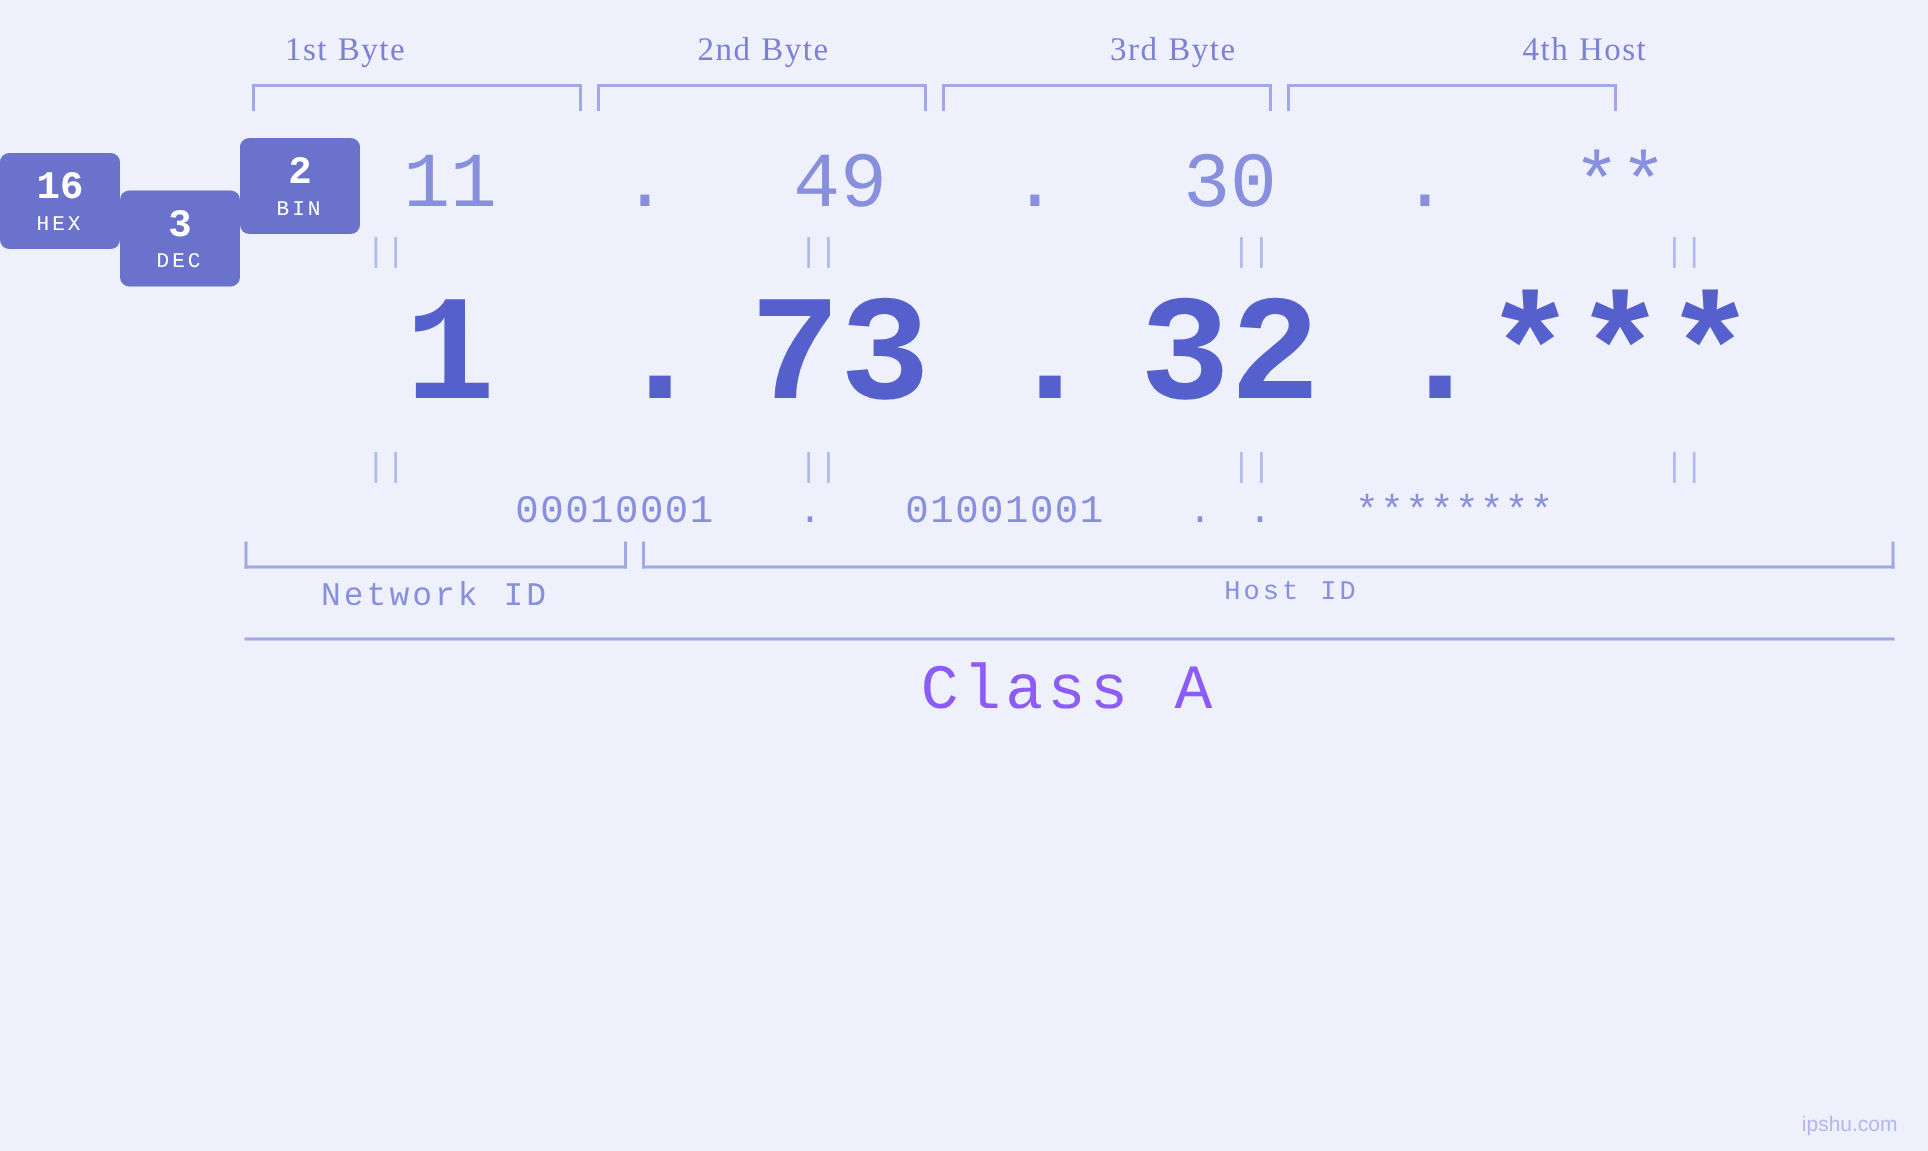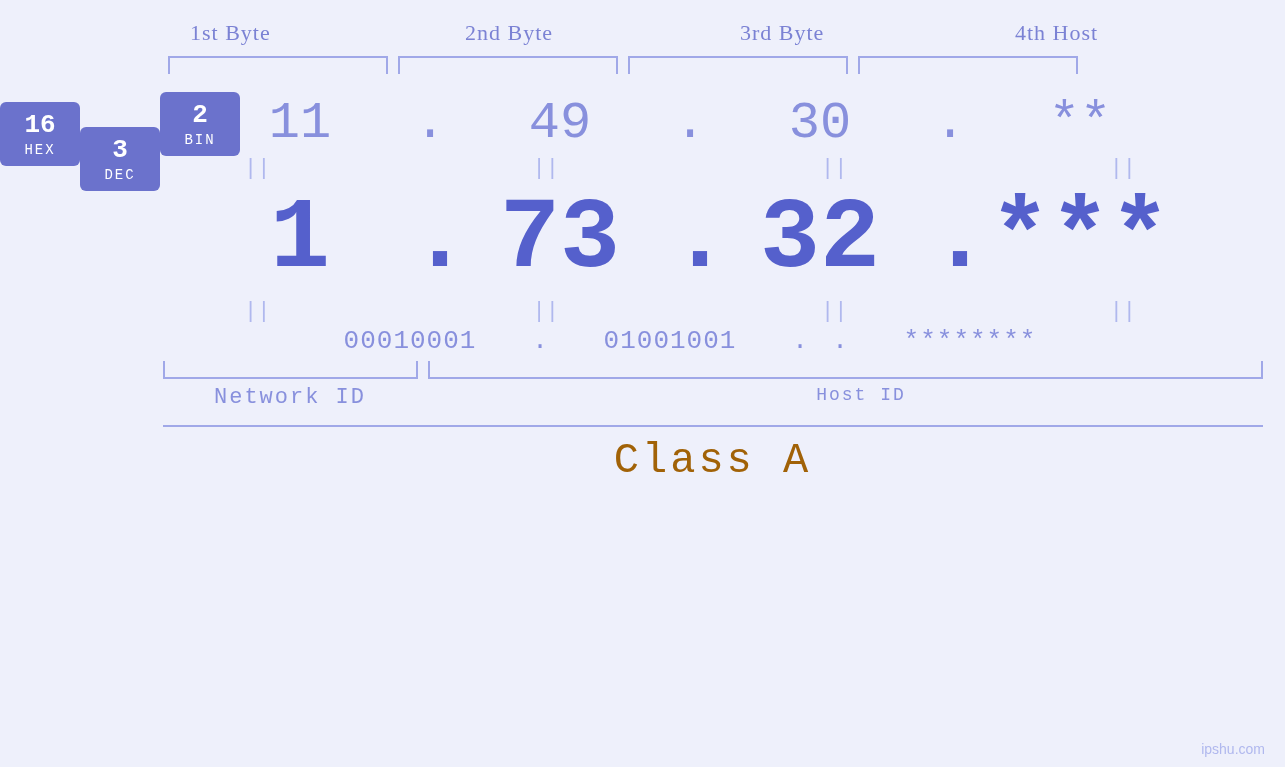--- a/index.html
+++ b/index.html
@@ -220,21 +220,21 @@
 
     .class-bracket-line {
       width: 1100px;
       height: 2px;
       background-color: #a0a8e8;
       margin-bottom: 10px;
     }
 
     .class-label {
       text-align: center;
-      color: #a16207;
+      color: #8b5cf6;
       font-size: 42px;
       font-family: 'Courier New', Courier, monospace;
       letter-spacing: 3px;
       width: 1100px;
     }
 
     
     .watermark {
       position: absolute;
       bottom: 10px;

